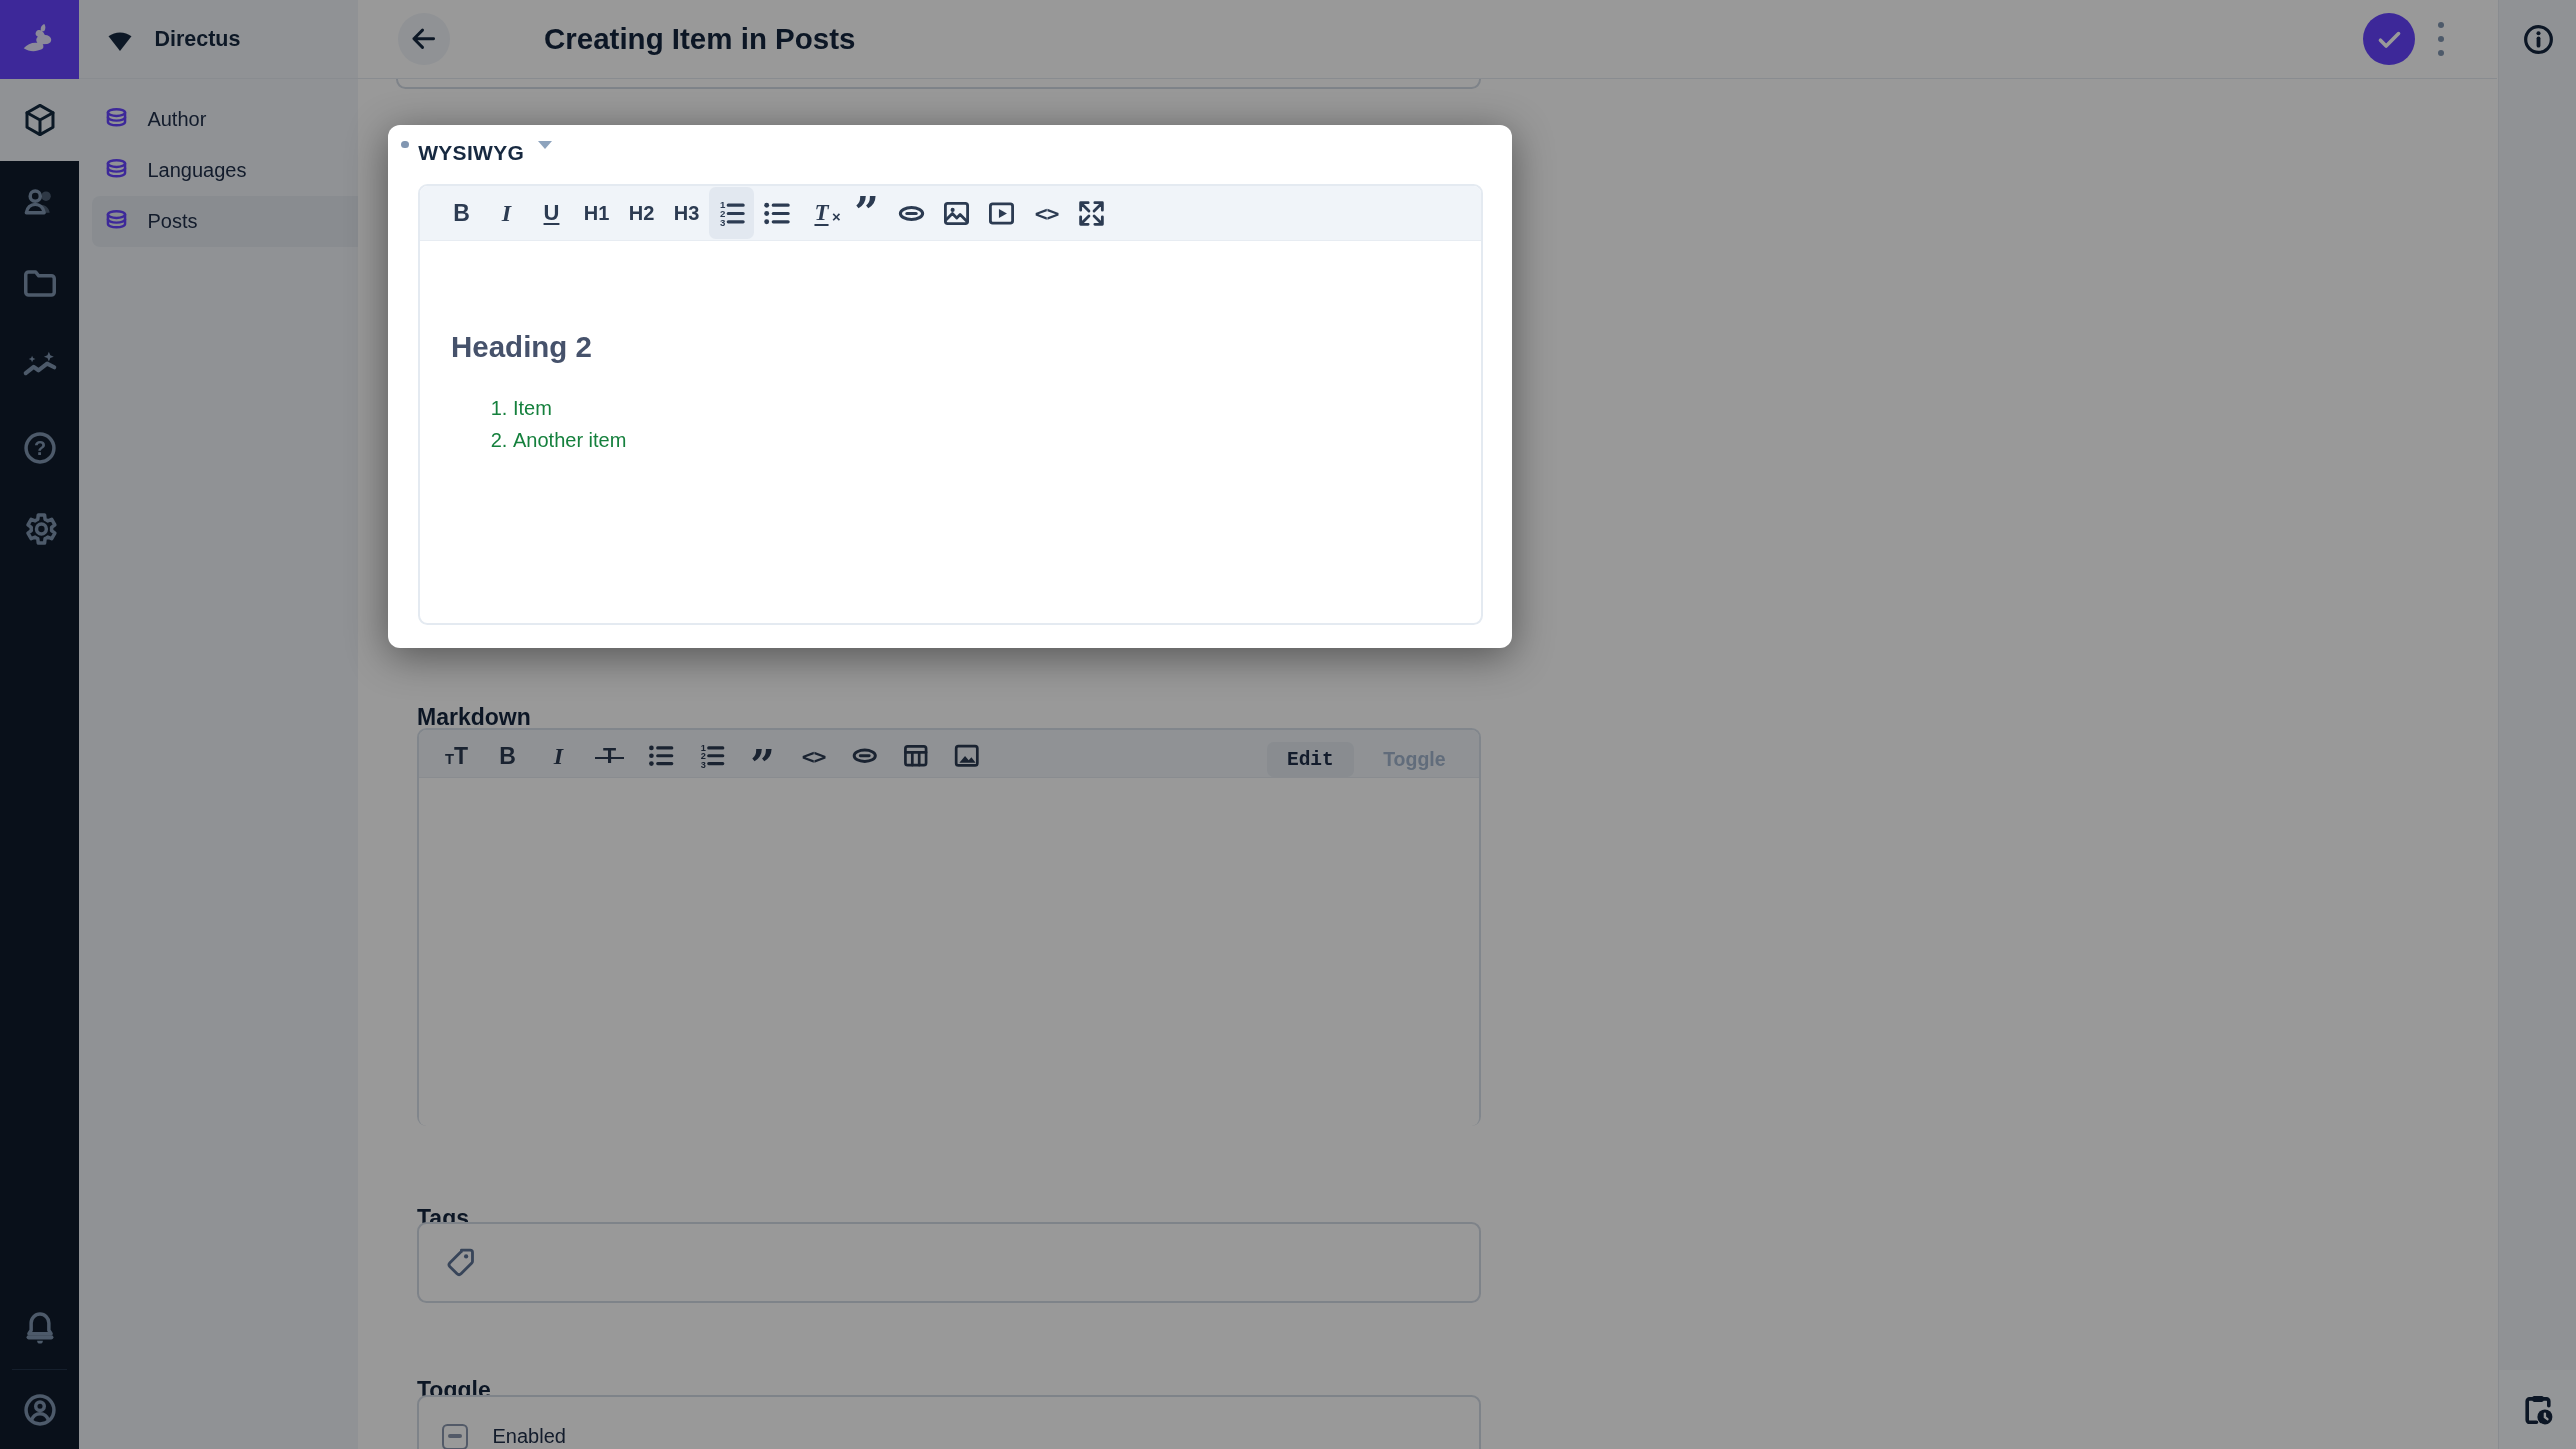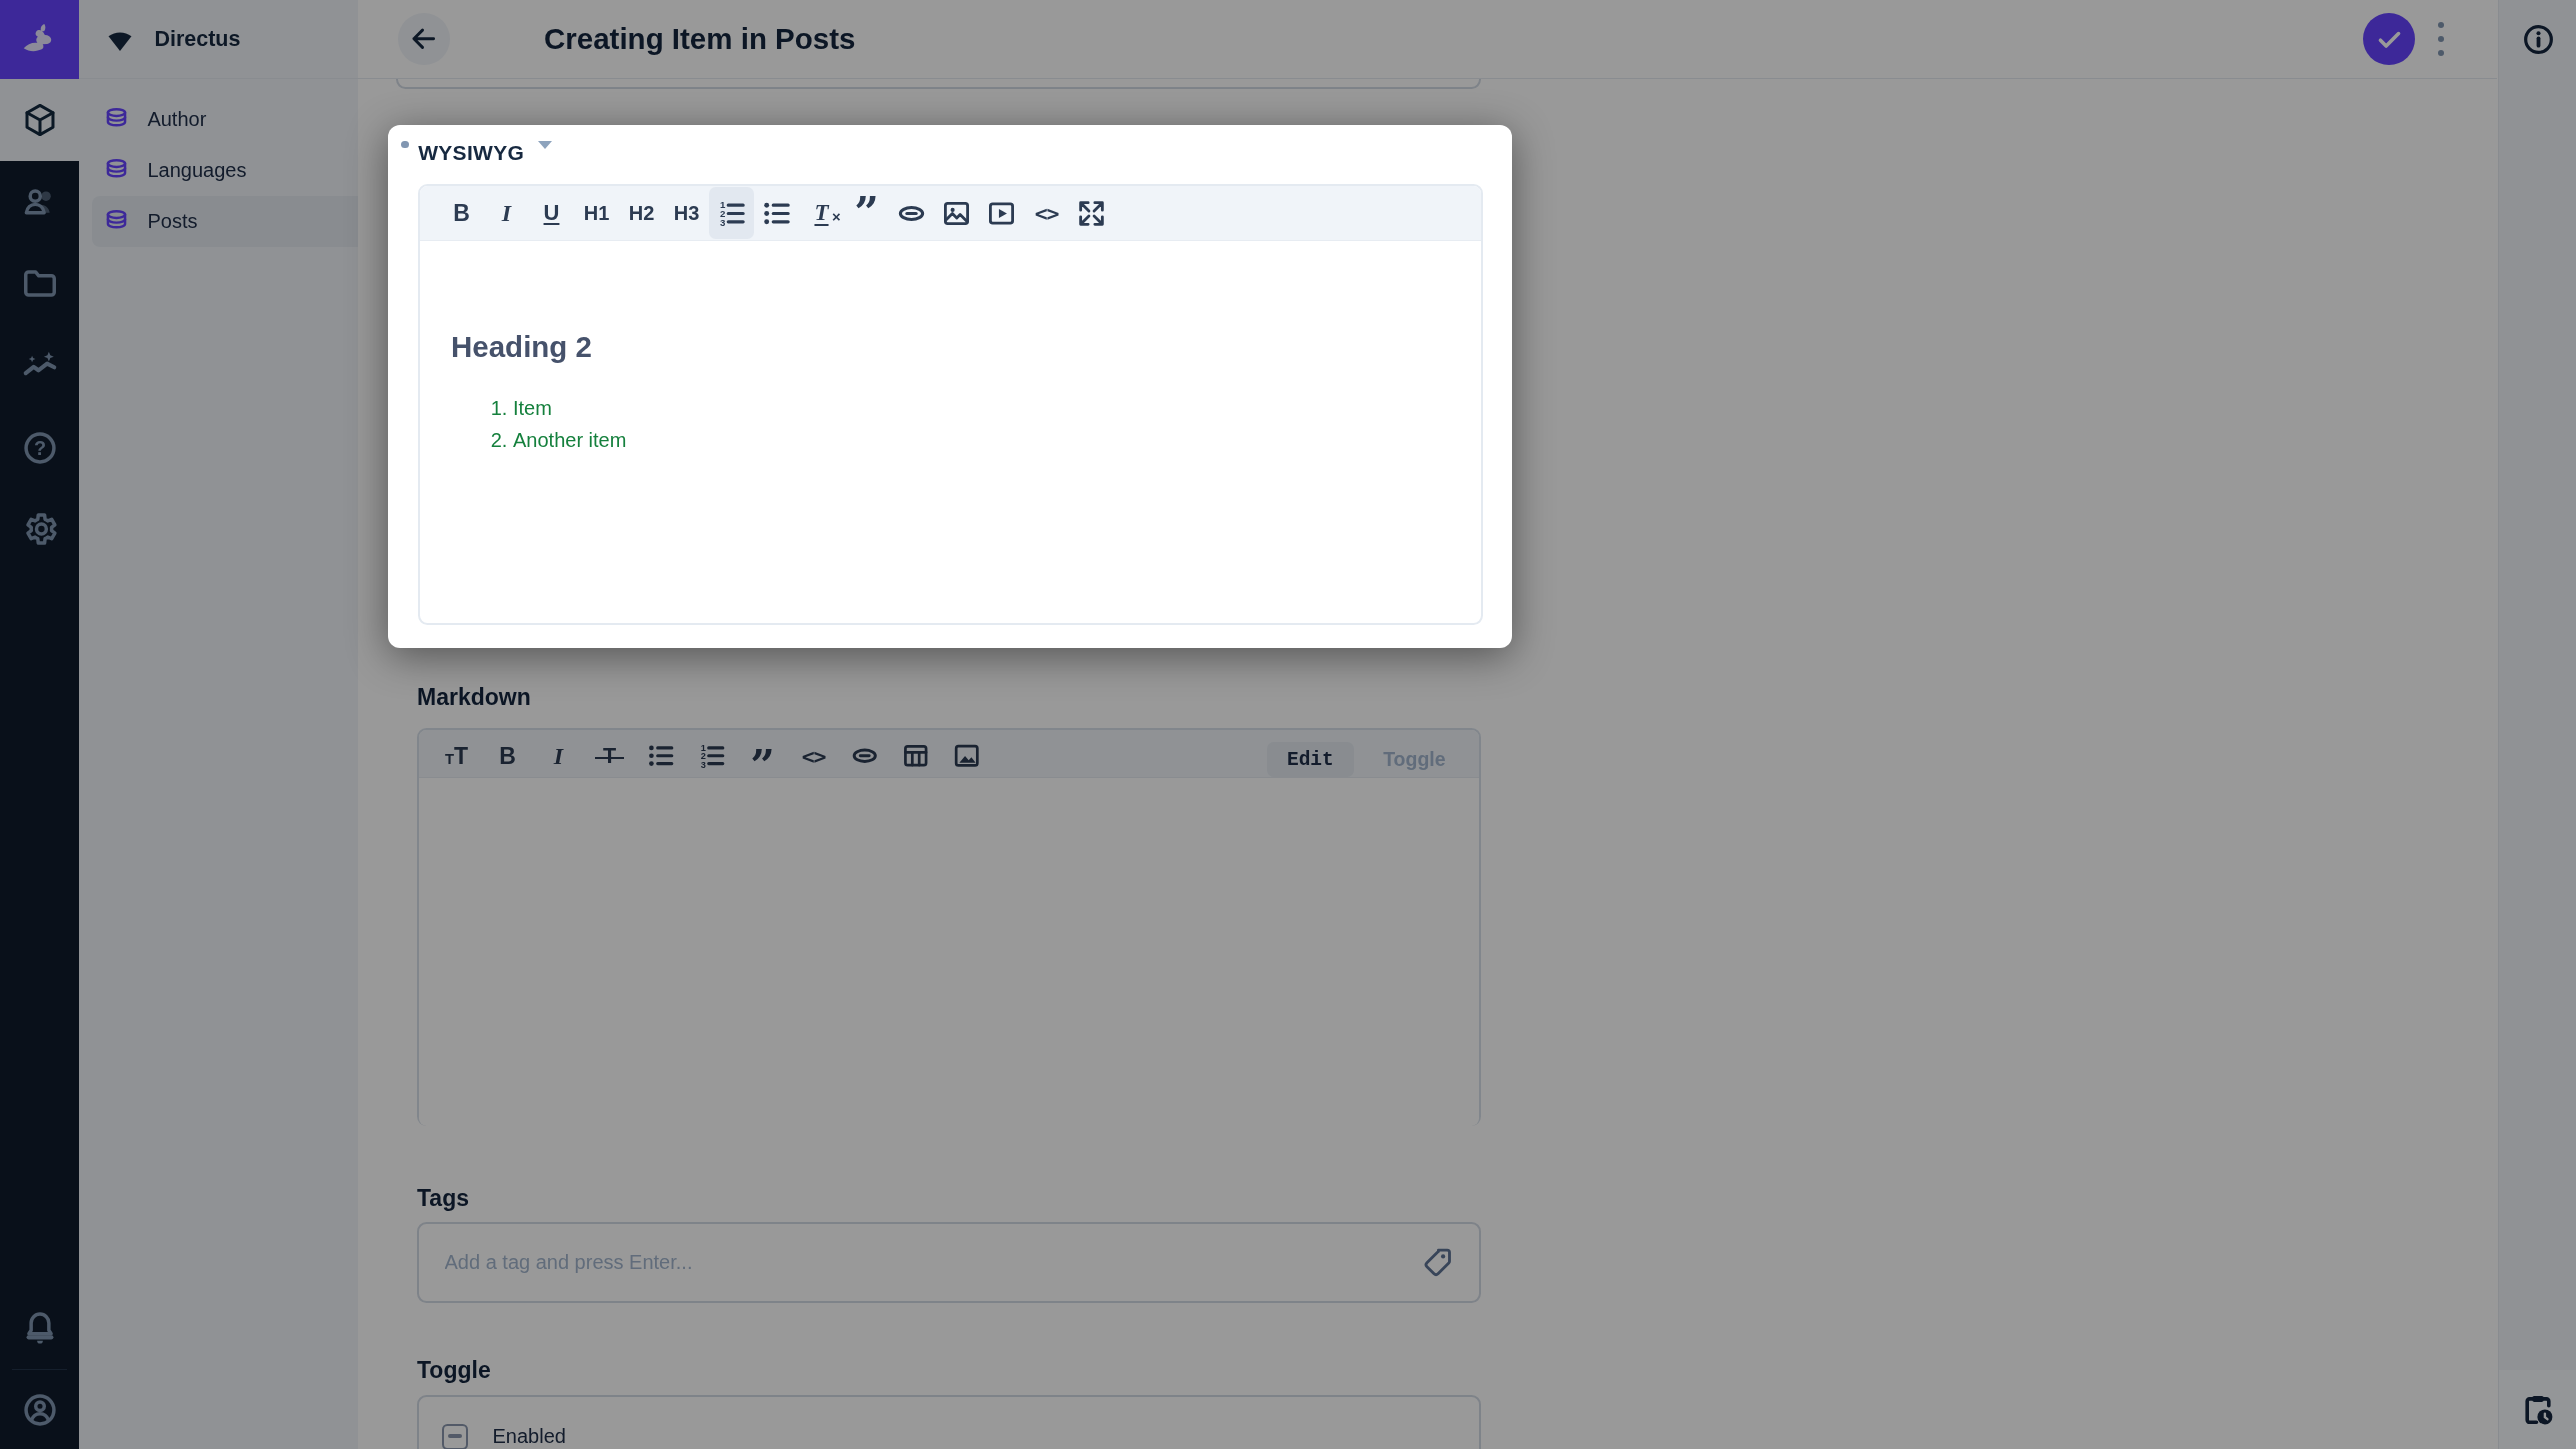--- a/index.html
+++ b/index.html
@@ -41,21 +41,21 @@
   
   .right-sidebar { position:absolute; right:0; top:0; width:78px; height:1449px; background:#F0F4F9; border-left:1.3px solid #E4EAF1; z-index:1; }
   .rs-info { position:absolute; top:13.4px; left:0; width:78px; height:52px; display:flex; align-items:center; justify-content:center; cursor:pointer; }
   .rs-info svg { width:35px; height:35px; }
   .rs-footer { position:absolute; bottom:0; left:0; width:78px; height:79px; background:#F7FAFD; display:flex; align-items:center; justify-content:center; cursor:pointer; }
   .rs-footer svg { width:36px; height:36px; }
 
   
   .content { position:absolute; left:358px; top:79px; width:2139px; height:1370px; background:#fff; overflow:hidden; z-index:1; }
   .cutoff-field { position:absolute; left:38px; top:-16px; width:1085px; height:25.5px; border:2px solid #D3DAE4; border-radius:9.4px; background:#fff; }
-  .field-label { position:absolute; font-size:23px; font-weight:700; color:#14263E; }
+  .field-label { position:absolute; font-size:23px; font-weight:700; color:#14263E;margin-top:20px; }
   .md-editor { position:absolute; left:59px; top:649px; width:1064px; height:398px; border:2px solid #D8E0EA; border-radius:9.4px; background:#fff; }
   .md-toolbar { height:48px; background:#F0F4F9; border-bottom:1.3px solid #E4EAF1; border-radius:7.4px 7.4px 0 0; display:flex; align-items:flex-end; padding:0 13.4px 0 12px; }
   .tb-btn { width:51px; height:42px; display:flex; align-items:center; justify-content:center; color:#2C3B52; cursor:pointer; border-radius:5.4px; flex:0 0 auto; }
   .tb-btn svg { width:29.5px; height:29.5px; }
   .md-spacer { flex:1; }
   .mode-btn { height:35px; padding:0 20px; display:flex; align-items:center; justify-content:center; font-size:19.5px; font-weight:600; border-radius:6.7px; cursor:pointer; }
   .mode-btn.active { background:#E4EAF1; color:#21304A;font-family:Liberation Mono, monospace; }
   .mode-btn.inactive { color:#A2B5CD; margin-left:9.4px; }
   .md-body { height:348px; background:#fff; border:none; width:100%; resize:none; border-radius:0 0 7.4px 7.4px; font-family:"Liberation Mono","DejaVu Sans Mono",monospace; font-size:19px; padding:16px; color:#21304A; }
 
@@ -300,21 +300,20 @@
         </div>
         <div class="md-spacer"></div>
         <div class="mode-btn active">Edit</div>
         <div class="mode-btn inactive">Toggle</div>
       </div>
       <textarea class="md-body" value="" style=""></textarea>
     </div>
 
     <div class="field-label" style="left:59px; top:1106px">Tags</div>
     <div class="tags-input-wrap">
-      <input class="tags-input" type="text" placeholder="Add a tag and press Enter..." style="">
       <span class="tag-icon">
         <svg viewBox="0 0 24 24" style="color:#5E7395">
           <path class="st" style="stroke-width:2" d="M11.6 3.6h6.2c.9 0 1.6.7 1.6 1.6v6.2c0 .5-.2 1-.5 1.3l-7.6 7.6c-.8.8-2 .8-2.8 0l-5-5c-.8-.8-.8-2 0-2.8l7.6-7.6c.1-.2.5-.3.5-.3z"></path>
           <circle class="fl" cx="14.9" cy="8.1" r="1.5"></circle>
         </svg>
       </span>
     </div>
 
     <div class="field-label" style="left:59px; top:1278px">Toggle</div>
     <div class="toggle-box">

